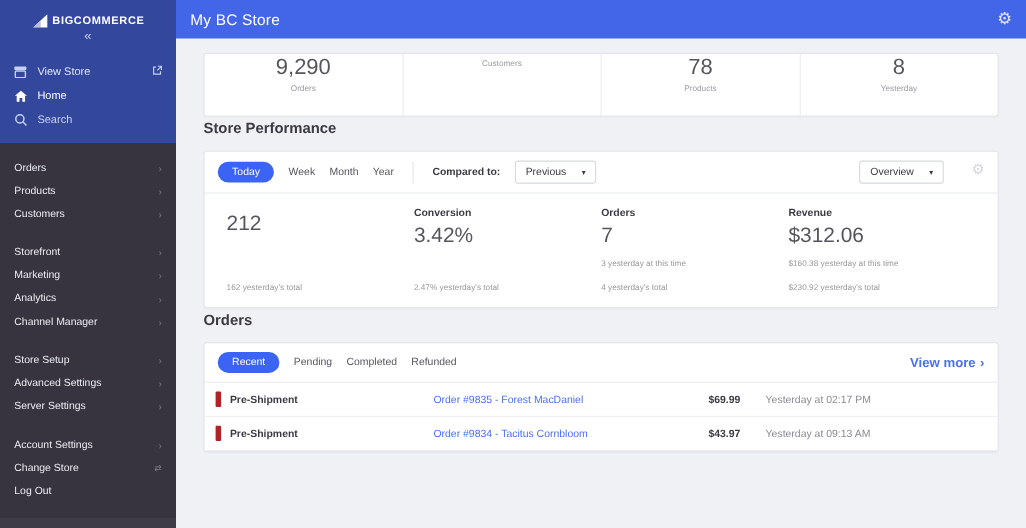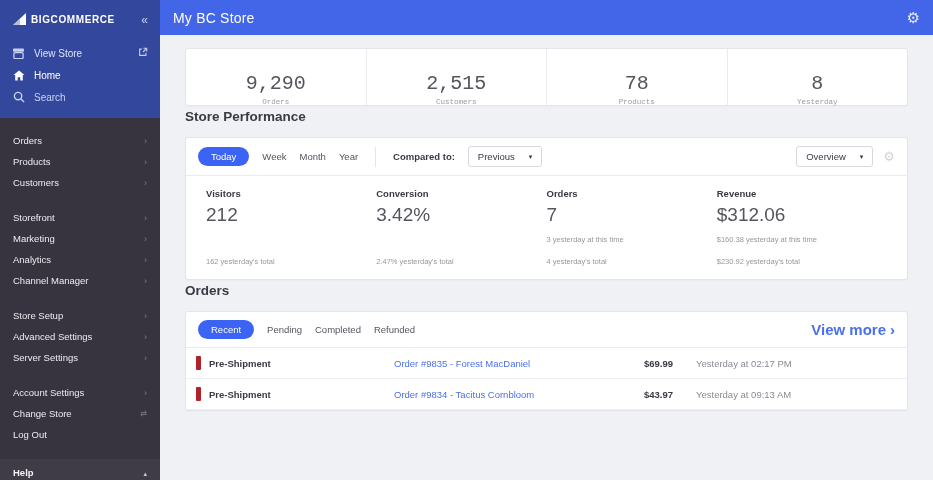--- a/index.html
+++ b/index.html
@@ -4,21 +4,21 @@
 <style>
   * { margin:0; padding:0; box-sizing:border-box; }
   html,body { width:933px; height:480px; overflow:hidden; background:#F0F1F4;
     font-family:"Liberation Sans", sans-serif; -webkit-font-smoothing:antialiased; }
 
   
   .sidebar { position:fixed; left:0; top:0; width:160px; height:480px;
     background:#373440; display:flex; flex-direction:column; z-index:5; }
   .sidebar-top { background:#33479D; padding-bottom:10px; }
   .logo-row { display:flex; align-items:center; justify-content:space-between;
-    padding:13px 12px 16px 12px; }
+    padding:13px 12px 16px 12px;flex-direction:column; }
   .logo { display:flex; align-items:center; gap:4px; color:#fff;
     font-size:10px; font-weight:bold; letter-spacing:.6px; }
   .collapse { color:#C7D0F2; font-size:12px; cursor:pointer; line-height:1; }
   .top-item { display:flex; align-items:center; gap:9px; height:22px;
     padding:0 12px; color:#DDE3F8; font-size:10px; cursor:pointer; }
   .top-item .icn { width:13px; display:flex; justify-content:center; }
   .top-item .ext { margin-left:auto; }
   .top-item.home { color:#FFFFFF; }
   .top-item.search { color:#C9D2F0; }
 
@@ -44,52 +44,52 @@
 
   .content { padding:0 25px; }
   .section-title { font-size:13.5px; font-weight:bold; color:#3B3A44; }
   .t1 { padding-top:22px; }
   .t2 { padding-top:3px; }
   .card { background:#fff; border:1px solid #E4E5EA; border-radius:3px;
     margin-top:13px; box-shadow:0 1px 1px rgba(0,0,0,.02); }
 
   
   .stats-card { display:flex; height:58px; }
-  .stat { flex:1; text-align:center; padding-top:23px; border-right:1px solid #EAEBEF;font-family:Liberation Mono, monospace; }
+  .stat { flex:1; text-align:center; padding-top:1px; border-right:1px solid #EAEBEF; }
   .stat:last-child { border-right:none; }
   .stat-value { font-size:20px; font-weight:300; color:#56555E; }
   .stat-label { font-size:7.5px; color:#9A99A3; margin-top:3px; }
 
   
   .perf-toolbar { height:38px; display:flex; align-items:center; gap:13px;
     padding:0 12px; border-bottom:1px solid #EAEBEF; }
   .pill { background:#3B64F4; color:#fff; font-size:9.5px; padding:4px 13px;
     border-radius:20px; cursor:pointer; }
   .tab { font-size:9.5px; color:#55545E; cursor:pointer; }
   .vdiv { width:1px; height:20px; background:#E4E5EA; margin:0 4px; }
   .cmp-label { font-size:9.5px; font-weight:bold; color:#3B3A44; }
   .select { border:1px solid #D8D9DE; border-radius:3px; padding:4px 9px;
     font-size:9.5px; color:#3B3A44; display:flex; align-items:center; gap:14px;
     cursor:pointer; background:#fff; }
   .select .caret { font-size:7px; color:#3B3A44; }
-  .toolbar-right { margin-left:auto; display:flex; align-items:center; gap:10px; }
+  .toolbar-right { margin-left:auto; display:flex; align-items:flex-start; gap:25px; }
   .perf-gear { color:#D4D5DA; font-size:13px; cursor:pointer; }
 
   .metrics { display:grid; grid-template-columns:1fr 1fr 1fr 1fr;
     padding:12px 20px 13px 20px; }
   .metric { display:flex; flex-direction:column; height:78px; }
   .metric-label { font-size:9.5px; font-weight:bold; color:#3B3A44; }
   .metric-value { font-size:19px; font-weight:300; color:#56555E; margin-top:5px; }
   .metric-att { font-size:7.5px; color:#98979F; margin-top:9px; min-height:9px; }
   .metric-total { font-size:7.5px; color:#98979F; margin-top:auto; }
 
   
   .orders-toolbar { height:36px; display:flex; align-items:center; gap:13px;
     padding:13px 12px; border-bottom:1px solid #EAEBEF; }
-  .view-more { margin-left:auto; color:#4A70EE; font-size:15px; font-weight:bold;
+  .view-more { margin-left:auto; color:#4A70EE; font-size:12px; font-weight:bold;
     cursor:pointer; display:flex; gap:4px; }
   .order-row { display:grid; grid-template-columns:13px 185px 250px 52px 1fr;
     align-items:center; height:31px; padding-left:10px;
     border-bottom:1px solid #EEEFF2; }
   .status-bar { width:5px; height:14px; border-radius:1px; }
   .status-text { font-size:9.5px; font-weight:bold; color:#3B3A44; }
   .order-link { font-size:9.5px; color:#4A70EE; cursor:pointer; text-decoration:none; }
   .order-amount { font-size:9.5px; font-weight:bold; color:#3B3A44; }
   .order-time { font-size:9.5px; color:#8B8A94; }
 </style>
@@ -221,21 +221,20 @@
   </header>
 
   <div class="content">
 
     <div class="card stats-card">
       <div class="stat">
         <div class="stat-value">9,290</div>
         <div class="stat-label">Orders</div>
       </div>
       <div class="stat">
-        <div class="stat-value">2,515</div>
         <div class="stat-label">Customers</div>
       </div>
       <div class="stat">
         <div class="stat-value">78</div>
         <div class="stat-label">Products</div>
       </div>
       <div class="stat">
         <div class="stat-value">8</div>
         <div class="stat-label">Yesterday</div>
       </div>
@@ -257,21 +256,20 @@
         <span class="toolbar-right">
           <span class="select">
             <span>Overview</span>
             <span class="caret">▾</span>
           </span>
           <span class="perf-gear">⚙</span>
         </span>
       </div>
       <div class="metrics">
         <div class="metric">
-          <div class="metric-label">Visitors</div>
           <div class="metric-value">212</div>
           <div class="metric-att"></div>
           <div class="metric-total">162 yesterday's total</div>
         </div>
         <div class="metric">
           <div class="metric-label">Conversion</div>
           <div class="metric-value">3.42%</div>
           <div class="metric-att"></div>
           <div class="metric-total">2.47% yesterday's total</div>
         </div>

